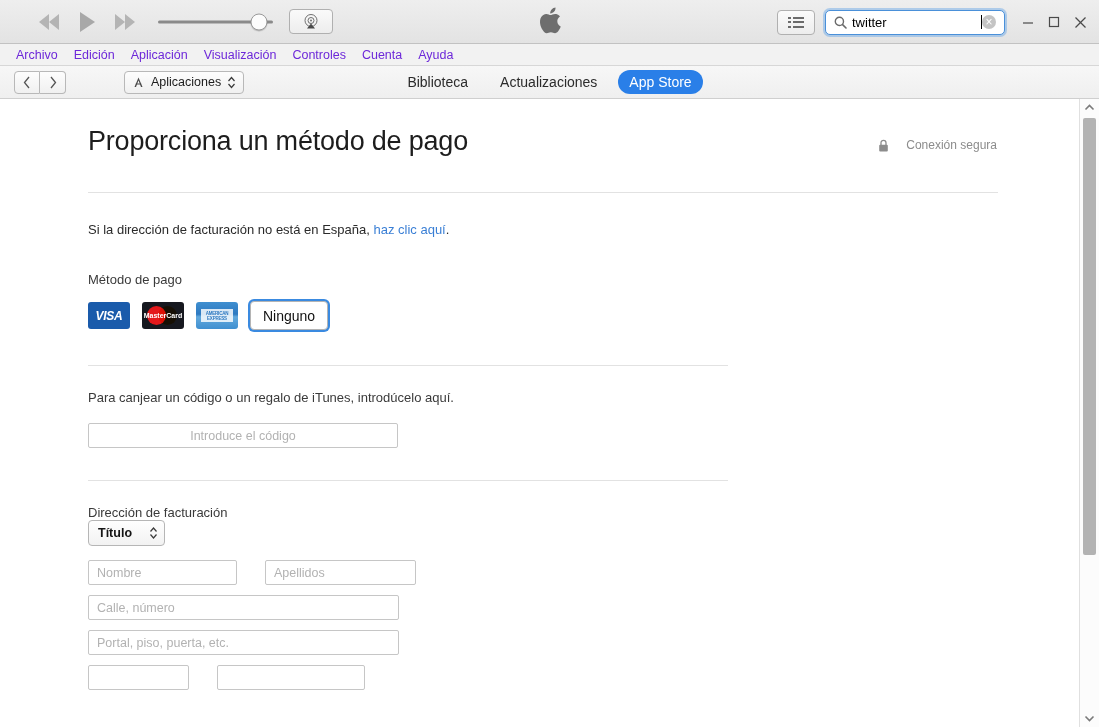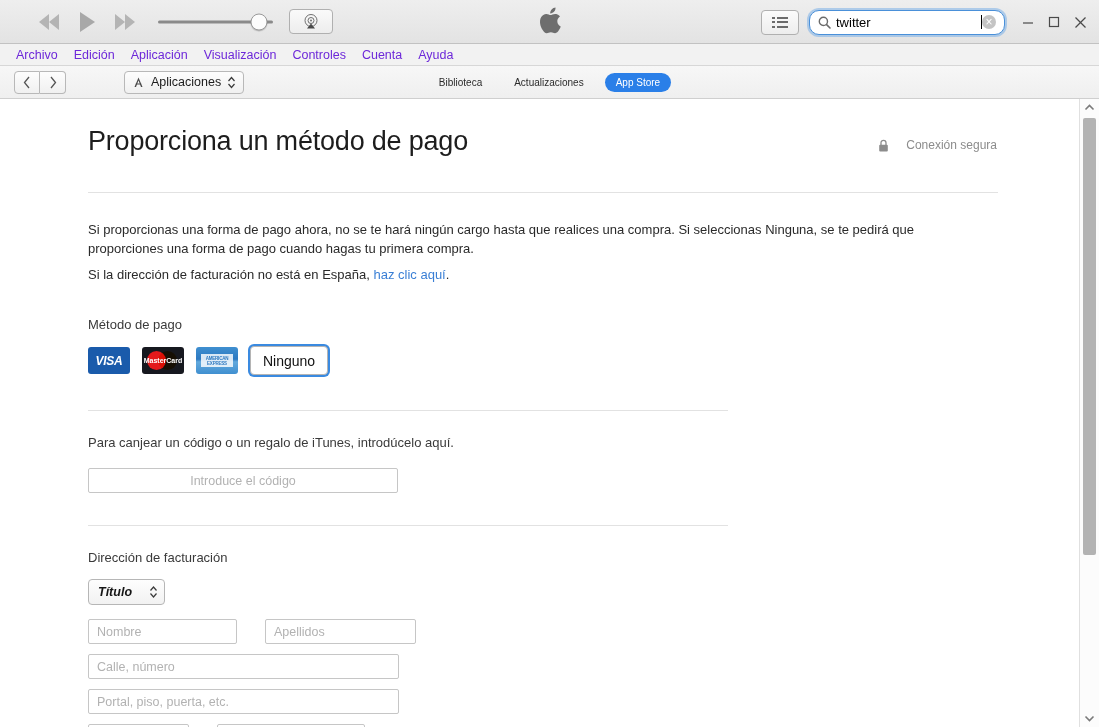--- a/index.html
+++ b/index.html
@@ -104,24 +104,24 @@
     background:
       linear-gradient(#6b6b6b,#6b6b6b) 0 0/3px 2px no-repeat,
       linear-gradient(#6b6b6b,#6b6b6b) 5px 0/11px 2px no-repeat,
       linear-gradient(#6b6b6b,#6b6b6b) 0 4.5px/3px 2px no-repeat,
       linear-gradient(#6b6b6b,#6b6b6b) 5px 4.5px/11px 2px no-repeat,
       linear-gradient(#6b6b6b,#6b6b6b) 0 9px/3px 2px no-repeat,
       linear-gradient(#6b6b6b,#6b6b6b) 5px 9px/11px 2px no-repeat;
   }
   .search-box {
     position: relative;
-    width: 196px; height: 25px;
+    width: 180px; height: 25px;
     background: #fff;
     border: 1px solid #4a90d9;
-    border-radius: 10px;
+    border-radius: 5px;
     box-shadow: 0 0 0 2px rgba(100,165,230,.45);
     display: flex; align-items: center;
     padding: 0 8px;
   }
   .search-box .mag { margin-right: 5px; flex: none; }
   .search-text {
     font-size: 13px; color: #000;
     flex: 1;
     white-space: nowrap; overflow: hidden;
   }
@@ -203,21 +203,21 @@
     color: #1c1c1c;
   }
   .tabs {
     position: absolute;
     left: 0; right: 0;
     display: flex; align-items: center; justify-content: center;
     gap: 10px;
     pointer-events: none;
   }
   .tab {
-    font-size: 10px;
+    font-size: 14px;
     color: #2b2b2b;
     padding: 4px 11px;
     border-radius: 12px;
     pointer-events: auto;
     white-space: nowrap;
   }
   .tab.active {
     background: #2a7fe8;
     color: #fff;
   }
@@ -340,28 +340,27 @@
     color: #b2b2b2;
   }
   .w-code  { width: 310px; margin-top: 18px; justify-content: center; }
   .w-full  { width: 311px; }
   .w-half  { width: 149px; }
   .w-half2 { width: 151px; }
 
   .row { display: flex; gap: 28px; margin-top: 10px; }
 
   .select-btn {
-    margin-top: 14px;
     width: 77px; height: 26px;
     border: 1px solid #b6b6b6;
     border-radius: 4px;
     background: linear-gradient(to bottom,#fefefe,#f2f2f2);
     display: flex; align-items: center; justify-content: space-between;
     padding: 0 6px 0 9px;
-    font-size: 12.5px; font-weight: bold; color: #151515; font-style: italic;
+    font-size: 12.5px; font-weight: bold; color: #151515;
   }
 
   
   .scrollbar {
     position: absolute;
     right: 0; top: 0; bottom: 0;
     width: 20px;
     background: #fcfcfc;
     border-left: 1px solid #e0e0e0;
   }
@@ -512,21 +511,20 @@
       <svg width="11" height="13" viewBox="0 0 11 13">
         <path d="M3 6 V3.8 a2.5 2.5 0 0 1 5 0 V6" fill="none" stroke="#8c8c8c" stroke-width="1.3"></path>
         <rect x="1.2" y="5.8" width="8.6" height="6.6" rx="1" fill="#8c8c8c"></rect>
       </svg>
       <span>Conexión segura</span>
     </div>
 
     <div class="divider wide"></div>
 
     <div class="para">
-      <div>Si proporcionas una forma de pago ahora, no se te hará ningún cargo hasta que realices una compra. Si seleccionas Ninguna, se te pedirá que proporciones una forma de pago cuando hagas tu primera compra.</div>
       <div class="line2">
         <span>Si la dirección de facturación no está en España, </span><a href="#">haz clic aquí</a><span>.</span>
       </div>
     </div>
 
     <div class="sec-label">Método de pago</div>
 
     <div class="cards">
       <div class="card card-visa">
         <span>VISA</span>

